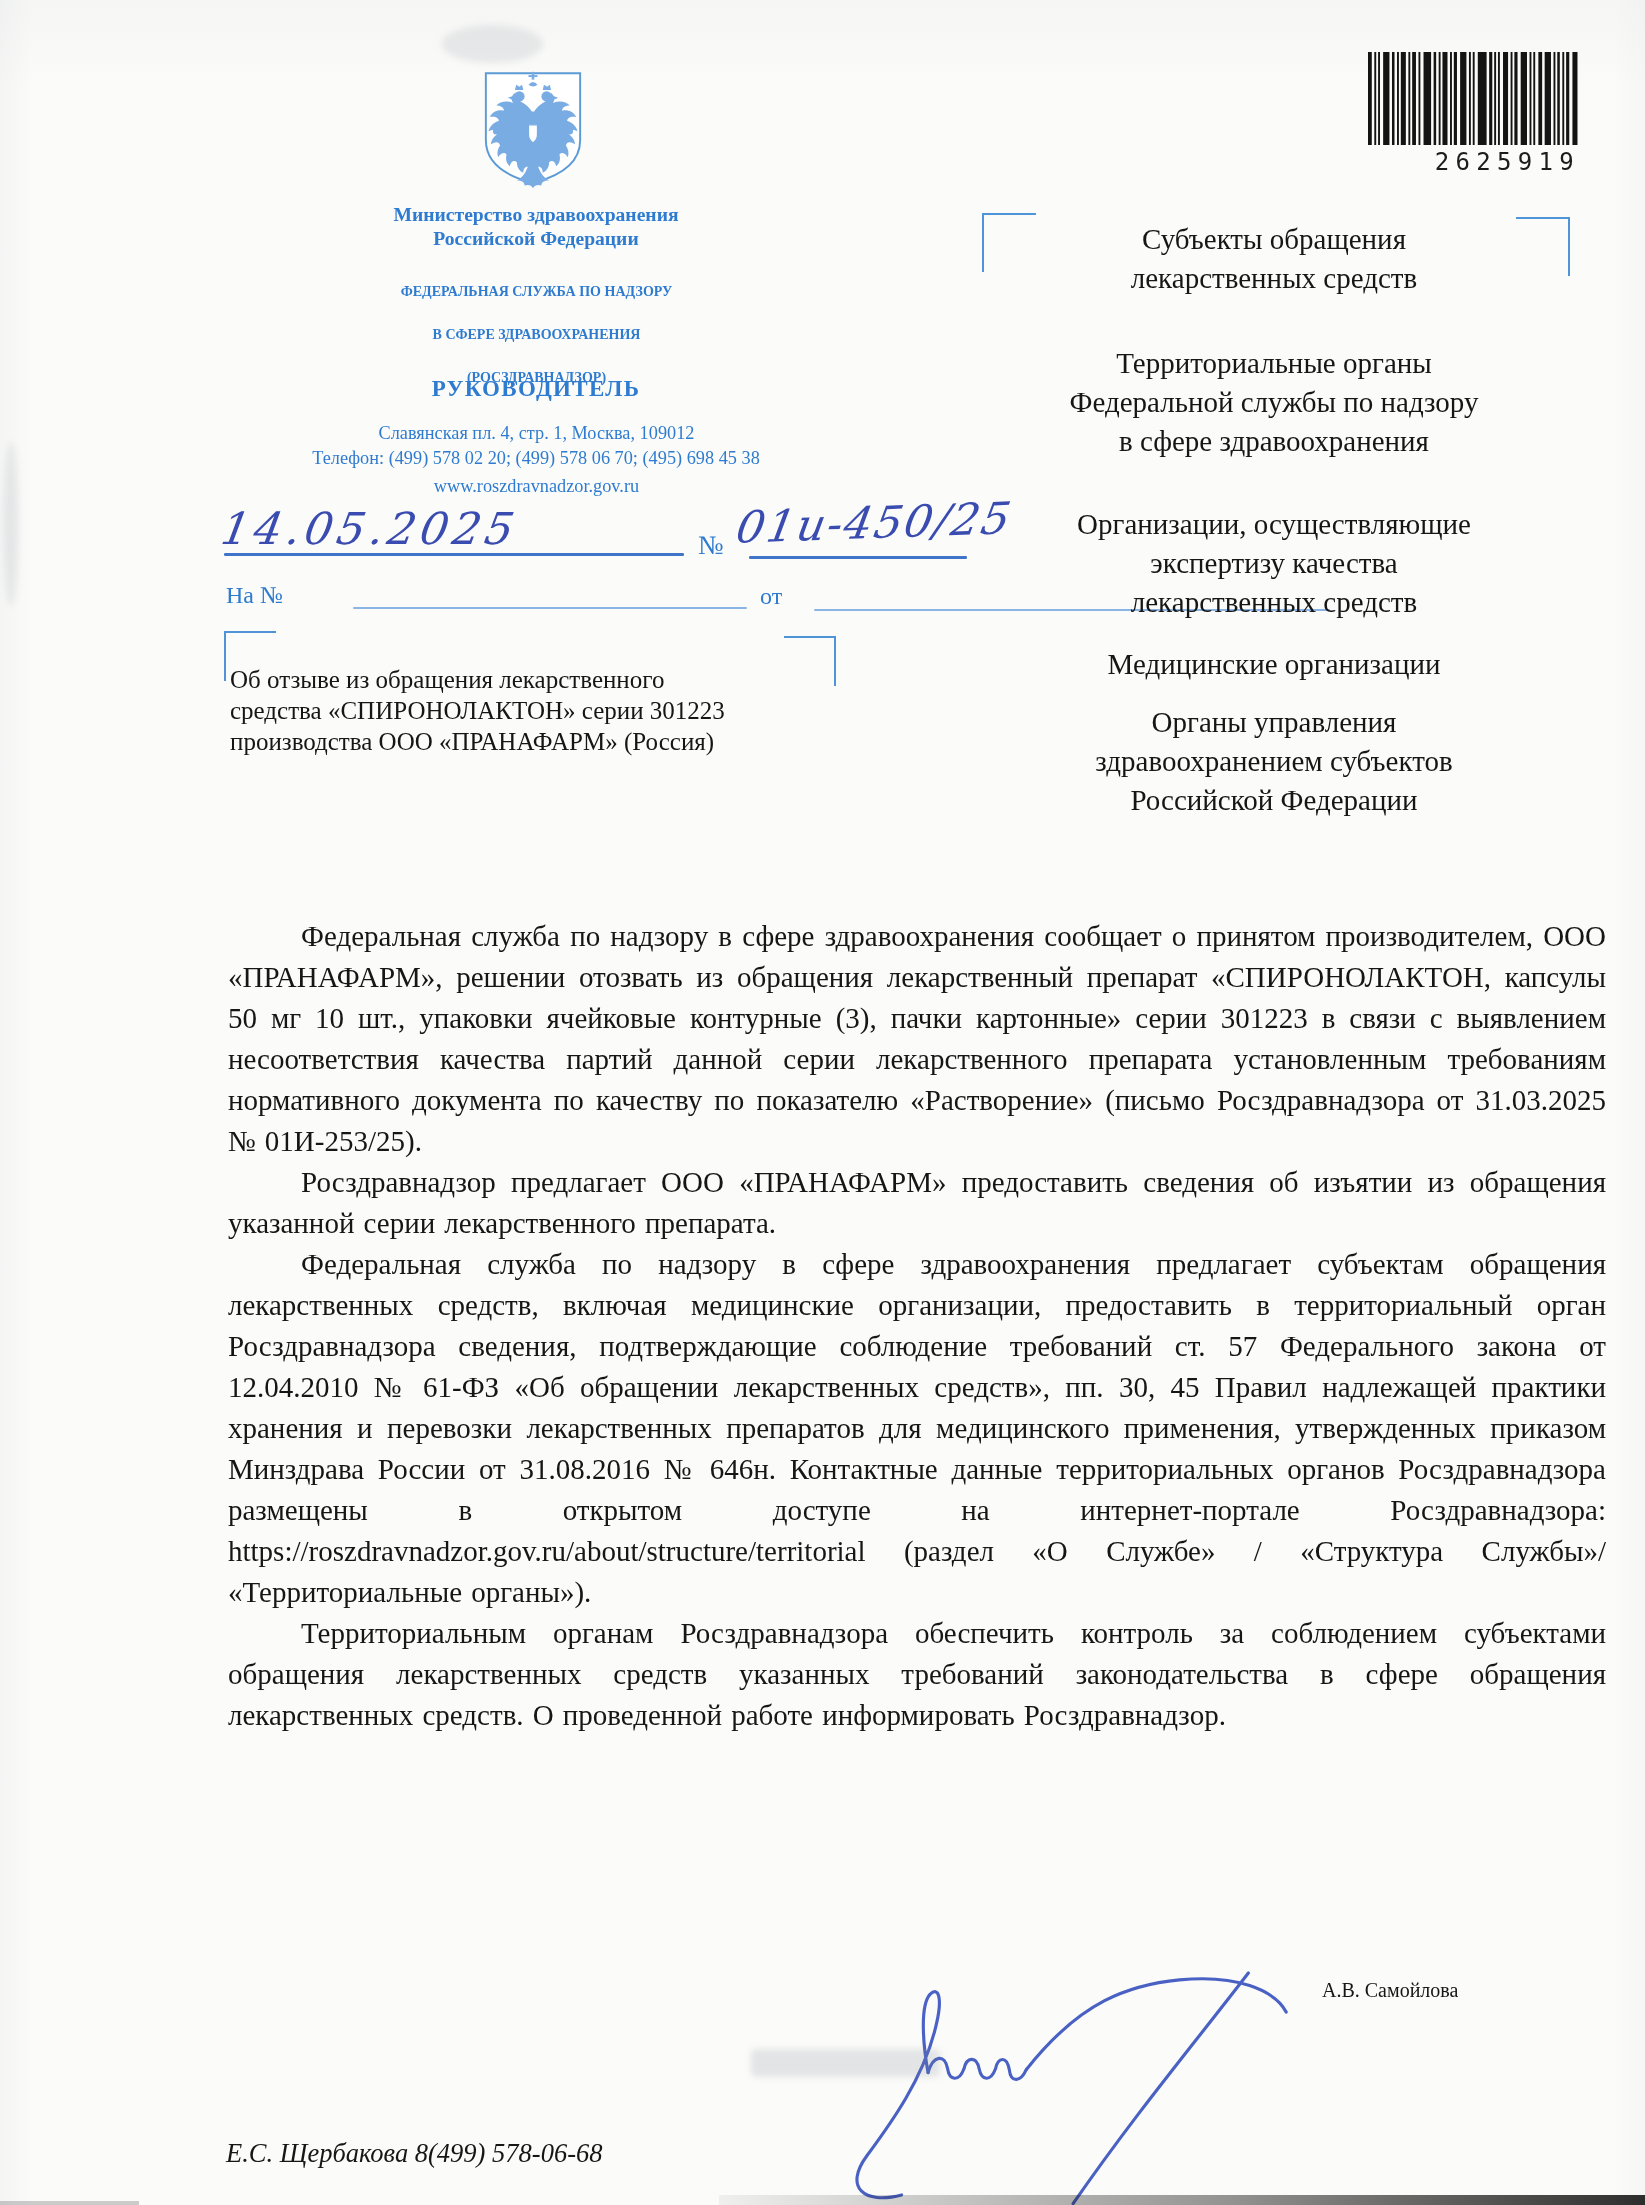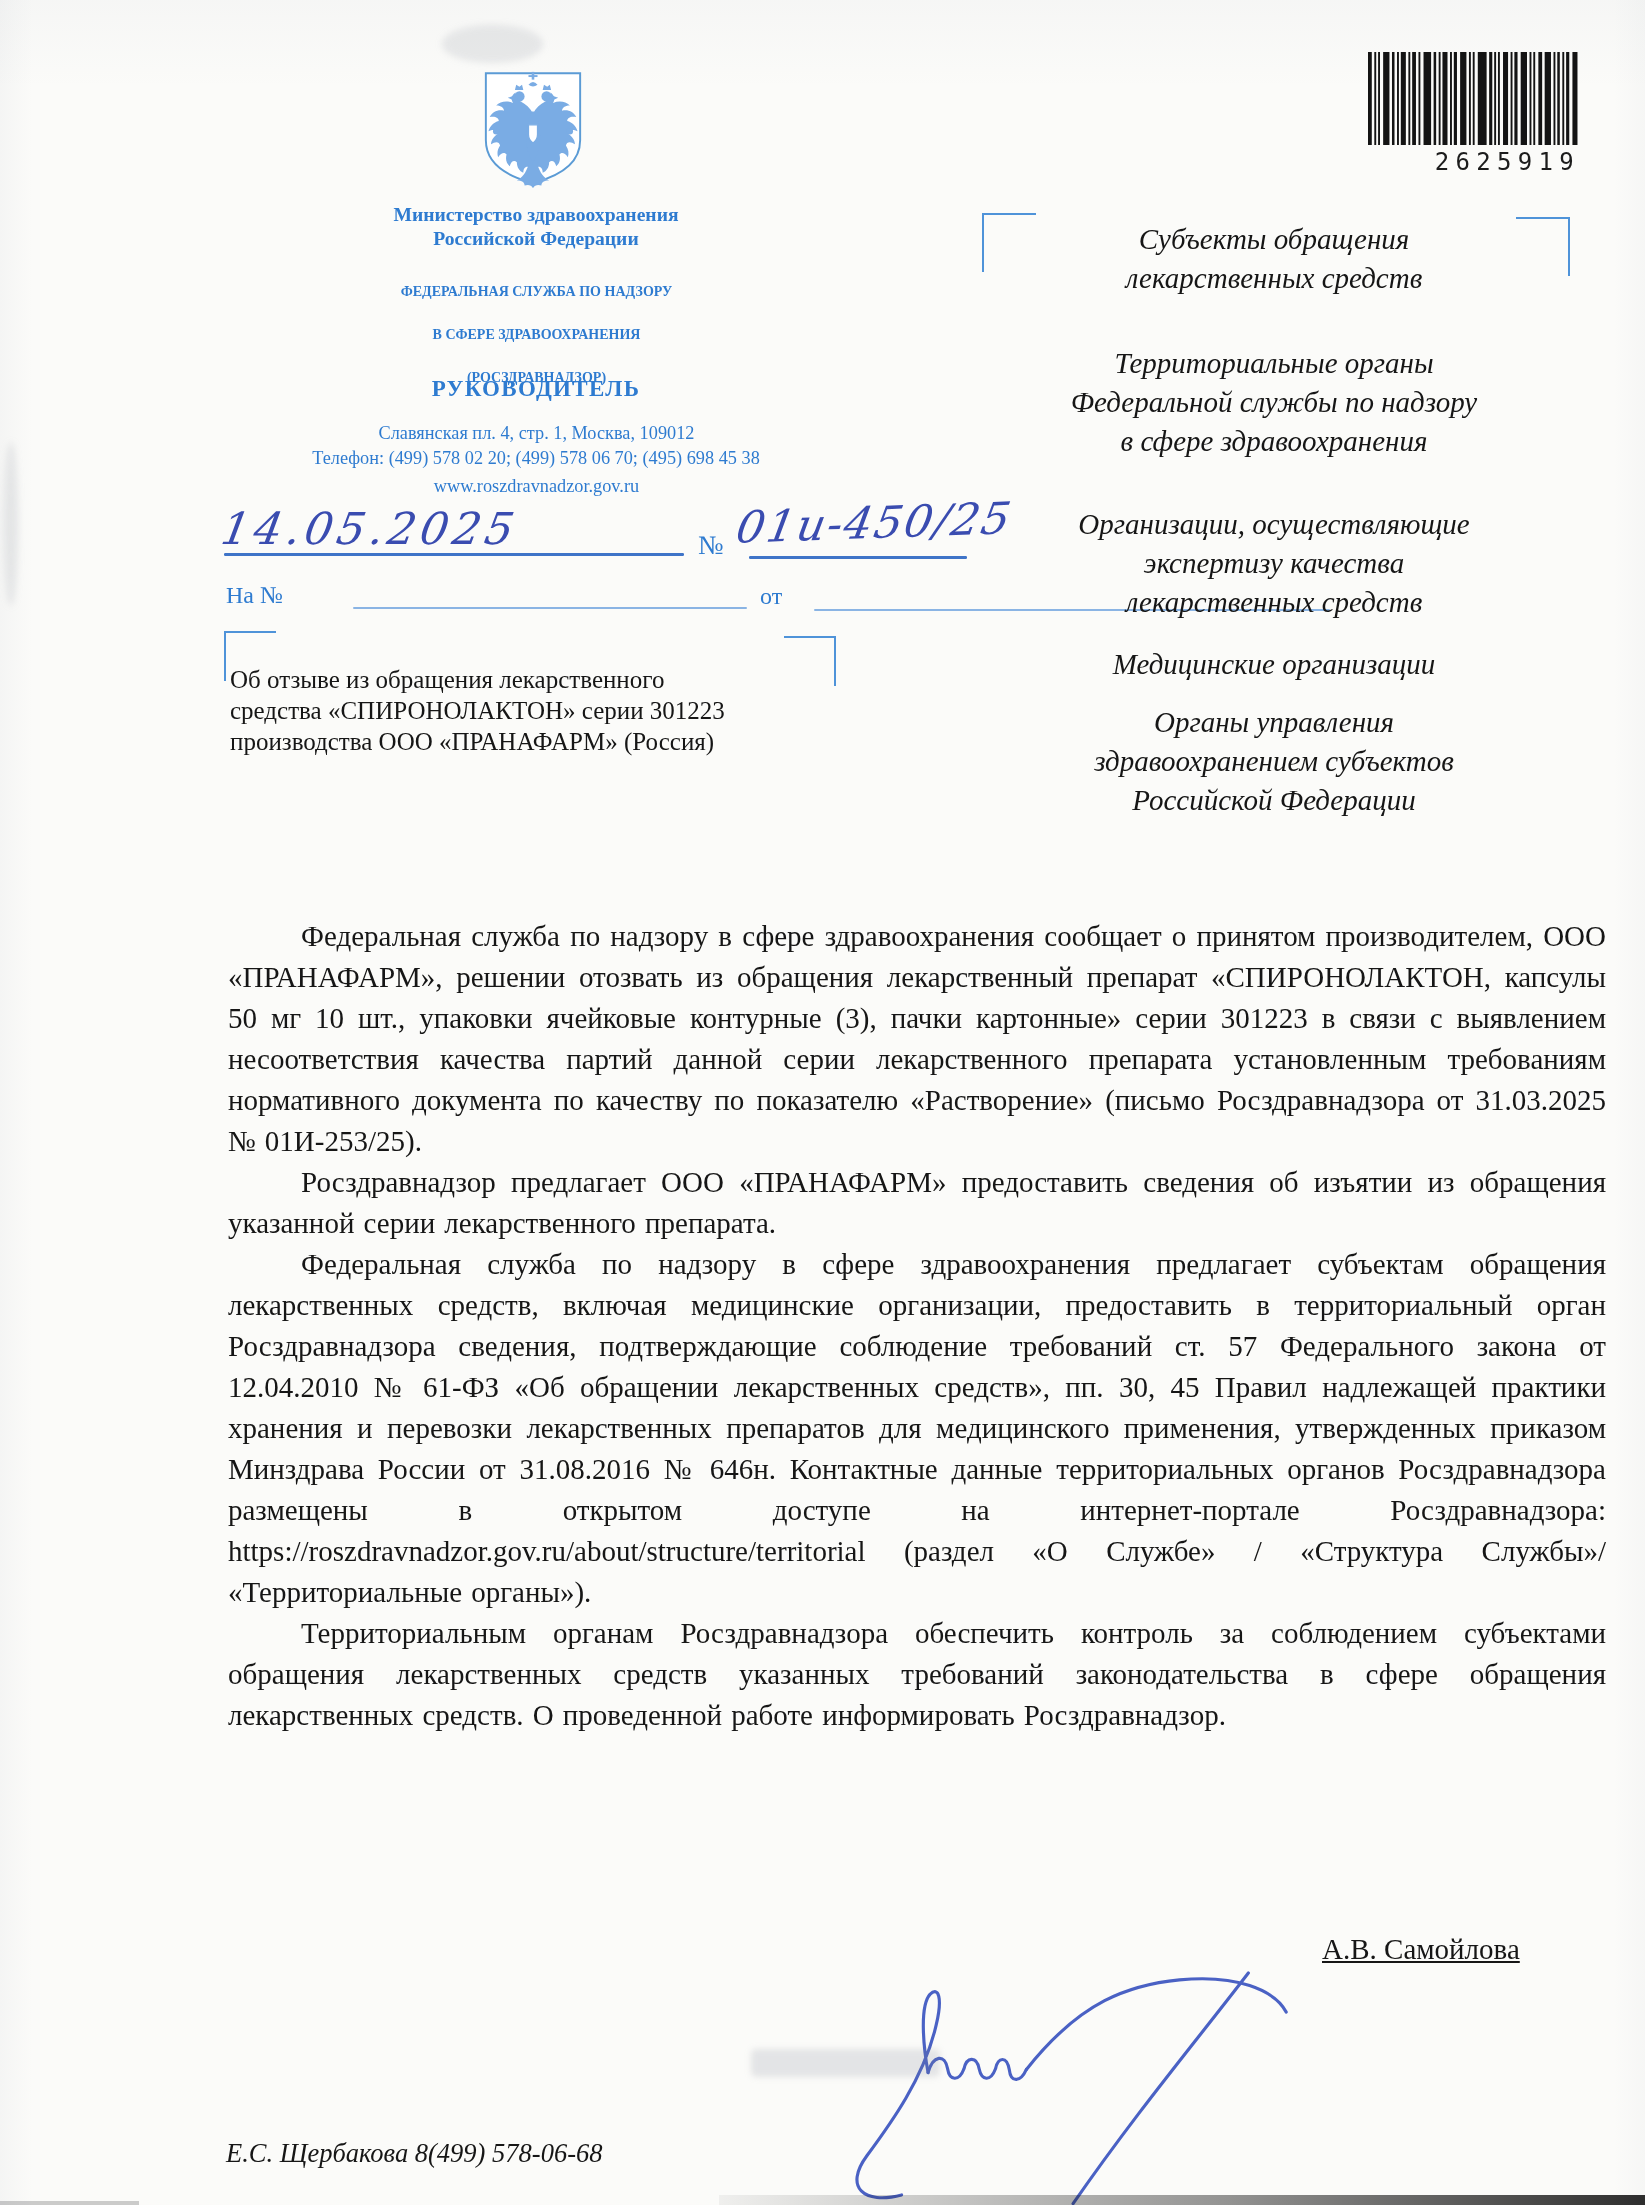--- a/index.html
+++ b/index.html
@@ -28,27 +28,27 @@
 
   .uline{position:absolute;background:#3f74c8;height:2.5px;border-radius:1.3px;}
   .uline.light{background:#8ab4e4;height:1.9px;}
 
   .bracket{position:absolute;border:0 solid #4f93d9;}
   .b-tl{border-top-width:2.5px;border-left-width:2.5px;}
   .b-tr{border-top-width:2.5px;border-right-width:2.5px;}
 
   .subject{left:230px;top:664px;width:631px;font-size:25px;line-height:31px;}
 
-  .recipient{left:971px;width:606px;text-align:center;font-size:29px;line-height:39px;font-style:italic;}
+  .recipient{left:971px;width:606px;text-align:center;font-size:29px;line-height:39px;}
   .r1{top:220px;} .r2{top:344px;} .r3{top:505px;} .r4{top:645px;} .r5{top:703px;}
 
   .bodytext{left:228px;top:916px;width:1378px;}
   .body-par{margin:0;text-indent:73px;text-align:justify;font-size:29px;line-height:41px;word-spacing:1.9px;}
 
-  .sig-name{left:1322px;top:1933px;font-size:29px;text-decoration:underline;}
+  .sig-name{left:1322px;top:1979px;font-size:20px;}
   .footer-contact{left:226px;top:2138px;font-size:26.5px;font-style:italic;}
 
   .barcode-box{left:1368px;top:52px;width:212px;height:93px;}
   .barcode-num{left:1368px;top:148px;width:212px;font-size:24px;font-family:"DejaVu Sans Mono", monospace;letter-spacing:6.3px;text-align:right;color:#1c1c1c;}
 
   .emblem{left:478px;top:68px;width:110px;height:124px;}
 
   .smudge{position:absolute;background:rgba(130,135,150,0.16);filter:blur(3.8px);border-radius:50%;}
   .bleed{position:absolute;background:rgba(120,125,145,0.18);filter:blur(3.2px);border-radius:5px;}
   .bottom-strip{position:absolute;bottom:0;left:719px;width:927px;height:10px;

